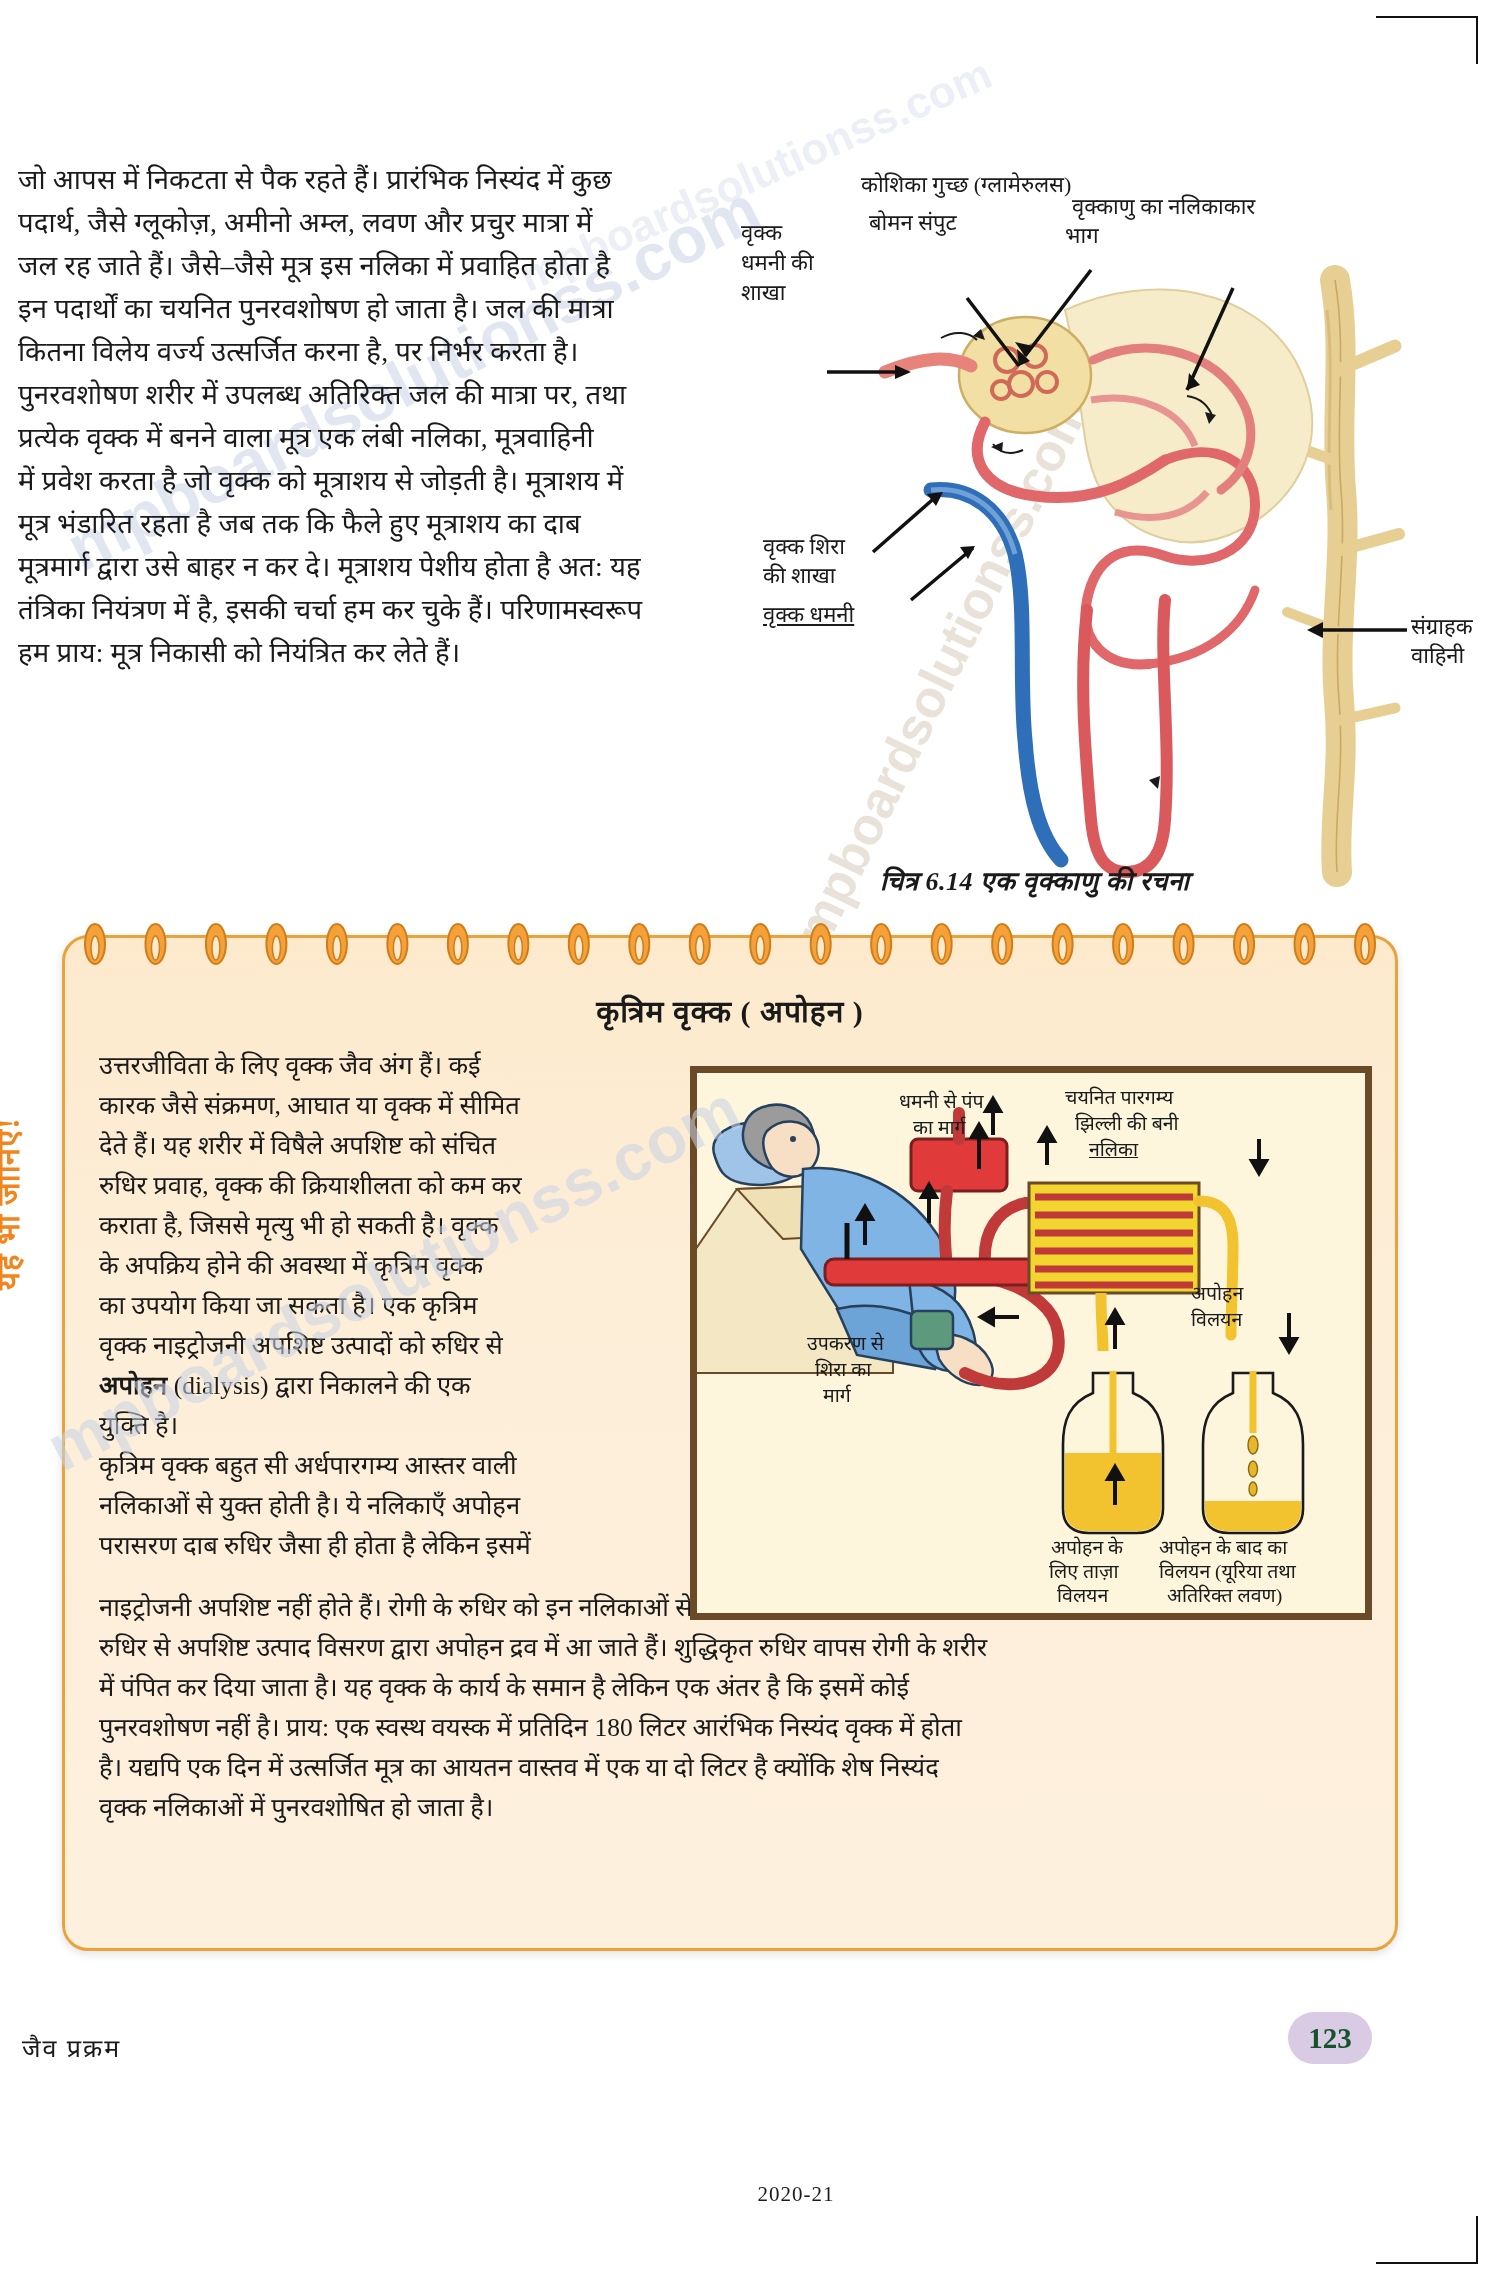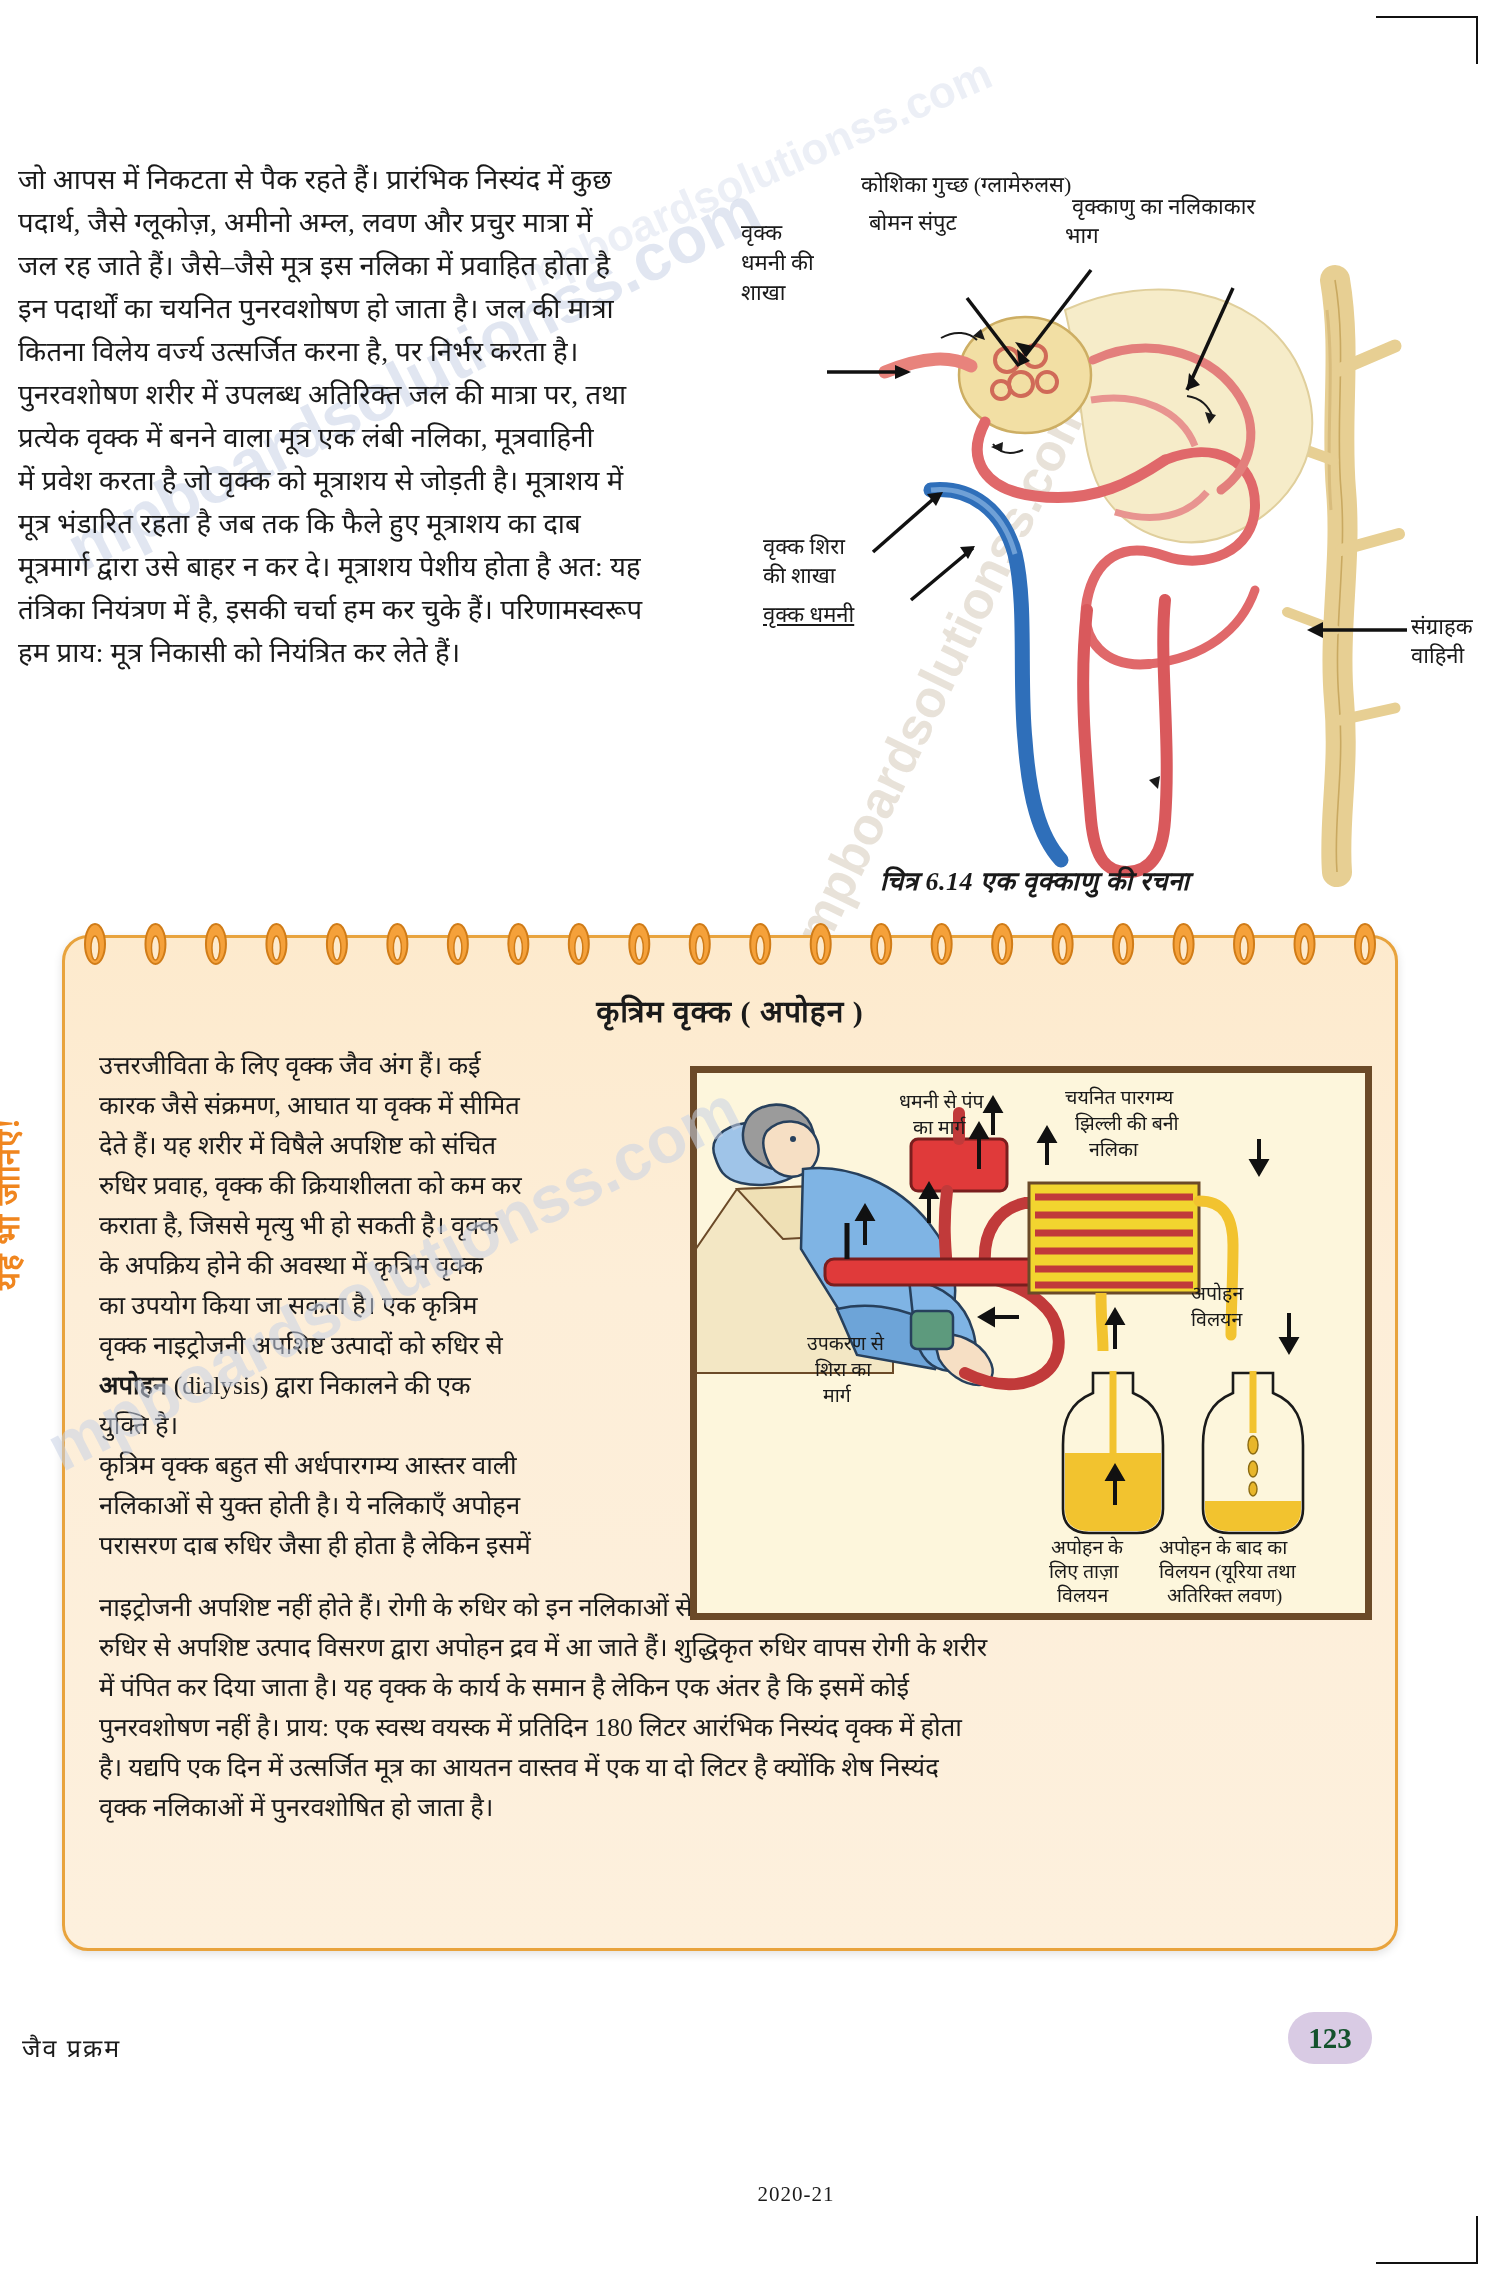--- a/index.html
+++ b/index.html
@@ -370,21 +370,21 @@
           <line x1="418" y1="432" x2="418" y2="400"></line>
             <path d="M418 394 l-7 12 14 0 z"></path>
         </g>
       </svg>
 
       <div class="dlabel" style="left:202px;top:16px;">धमनी से पंप</div>
       <div class="dlabel" style="left:216px;top:42px;">का मार्ग</div>
 
       <div class="dlabel" style="left:368px;top:12px;">चयनित पारगम्य</div>
       <div class="dlabel" style="left:378px;top:38px;">झिल्ली की बनी</div>
-      <div class="dlabel" style="left:392px;top:64px;">नलिका</div>
+      <div class="dlabel" style="left:392px;top:64px;text-decoration:underline;">नलिका</div>
 
       <div class="dlabel" style="left:110px;top:258px;">उपकरण से</div>
       <div class="dlabel" style="left:118px;top:284px;">शिरा का</div>
       <div class="dlabel" style="left:126px;top:310px;">मार्ग</div>
 
       <div class="dlabel" style="left:494px;top:208px;">अपोहन</div>
       <div class="dlabel" style="left:494px;top:234px;">विलयन</div>
 
       <div class="dlabel" style="left:354px;top:462px;">अपोहन के</div>
       <div class="dlabel" style="left:352px;top:486px;">लिए ताज़ा</div>

